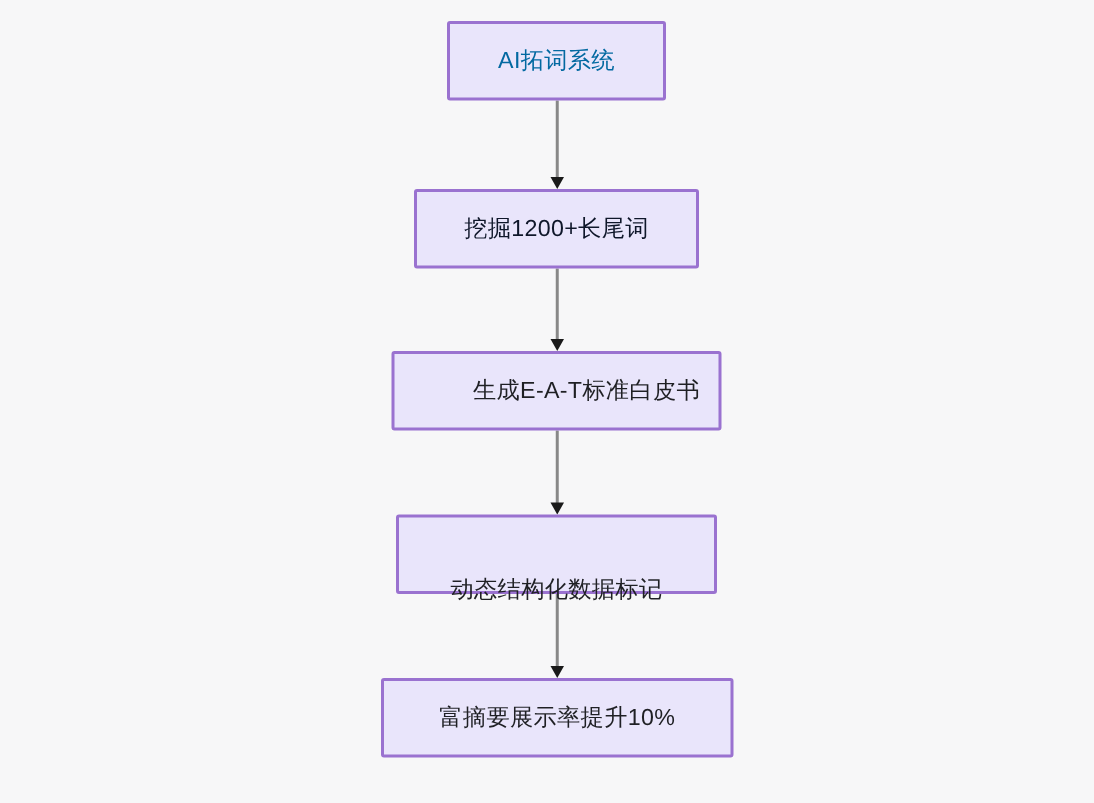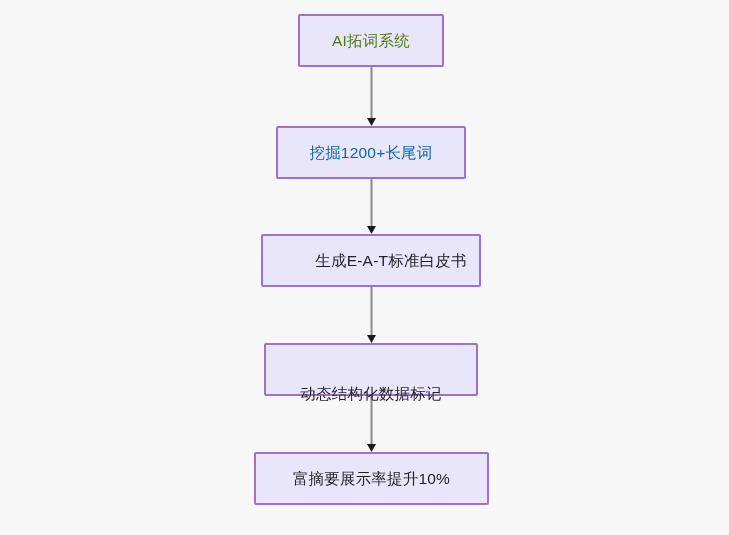--- a/index.html
+++ b/index.html
@@ -72,25 +72,25 @@
   </div>
 
   <div class="edge" id="edge-3" style="left: 366px; top: 396px; height: 56px;">
     <svg width="11" height="56" viewBox="0 0 11 56">
       <line x1="5.5" y1="0" x2="5.5" y2="49" stroke="#888888" stroke-width="2"></line>
       <polygon points="1,48 10,48 5.5,56" fill="#1a1a1a"></polygon>
     </svg>
   </div>
 
   <div class="node" id="node-0" style="left: 298px; top: 14px; width: 146px; height: 53px; background: rgb(233, 229, 251); border-color: rgb(154, 114, 208);">
-    <span class="node-label" style="color: #4d7c0f;">AI拓词系统</span>
+    <span class="node-label" style="color: #0369a1;">AI拓词系统</span>
   </div>
 
   <div class="node" id="node-1" style="left: 276px; top: 126px; width: 190px; height: 53px; background: rgb(233, 229, 251); border-color: rgb(154, 114, 208);">
-    <span class="node-label" style="color: #0369a1;">挖掘1200+长尾词</span>
+    <span class="node-label" style="color: #0f172a;">挖掘1200+长尾词</span>
   </div>
 
   <div class="node" id="node-2" style="left: 261px; top: 234px; width: 220px; height: 53px; background: rgb(233, 229, 251); border-color: rgb(154, 114, 208); padding-left: 40px;">
     <span class="node-label" style="color: rgb(31, 32, 36);">生成E-A-T标准白皮书</span>
   </div>
 
   <div class="node" id="node-3" style="left: 264px; top: 343px; width: 214px; height: 53px; background: rgb(233, 229, 251); border-color: rgb(154, 114, 208);">
     <span class="node-label" style="color: rgb(31, 32, 36); margin-top: 48px;">动态结构化数据标记</span>
   </div>
 

